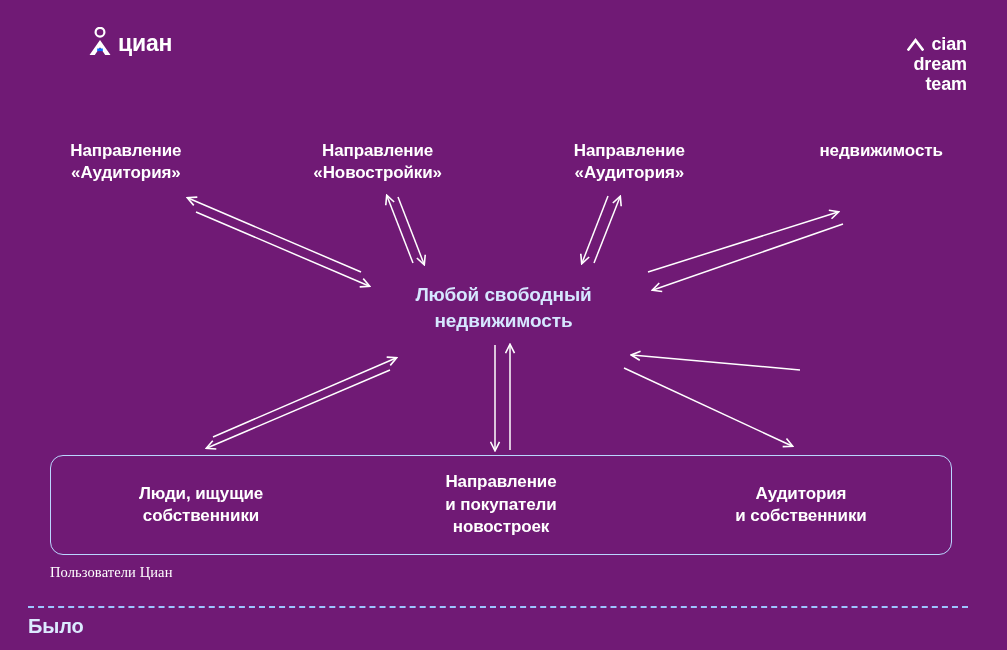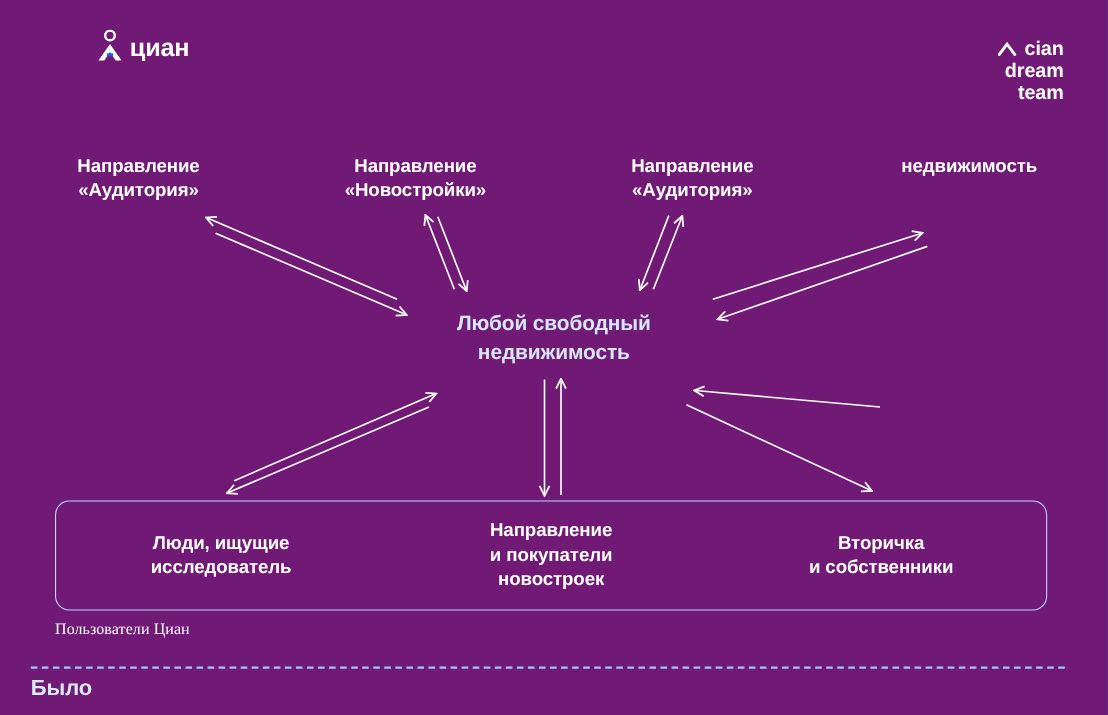--- a/index.html
+++ b/index.html
@@ -241,29 +241,29 @@
   </svg>
 
   <div class="center-node">
     <div>Любой свободный</div>
     <div>недвижимость</div>
   </div>
 
   <div class="users-box">
     <div class="user-cell">
       <div>Люди, ищущие</div>
-      <div>исследователь</div>
+      <div>собственники</div>
     </div>
     <div class="user-cell">
       <div>Направление</div>
       <div>и покупатели</div>
       <div>новостроек</div>
     </div>
     <div class="user-cell">
-      <div>Вторичка</div>
+      <div>Аудитория</div>
       <div>и собственники</div>
     </div>
   </div>
 
   <div class="users-caption">Пользователи Циан</div>
 
   <div class="divider"></div>
   <div class="footer-label">Было</div>
 
 </div>

